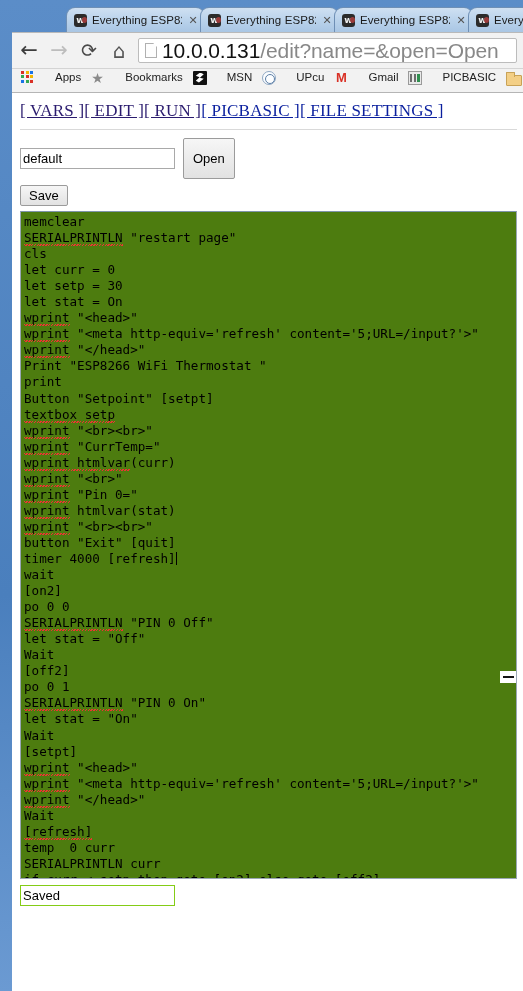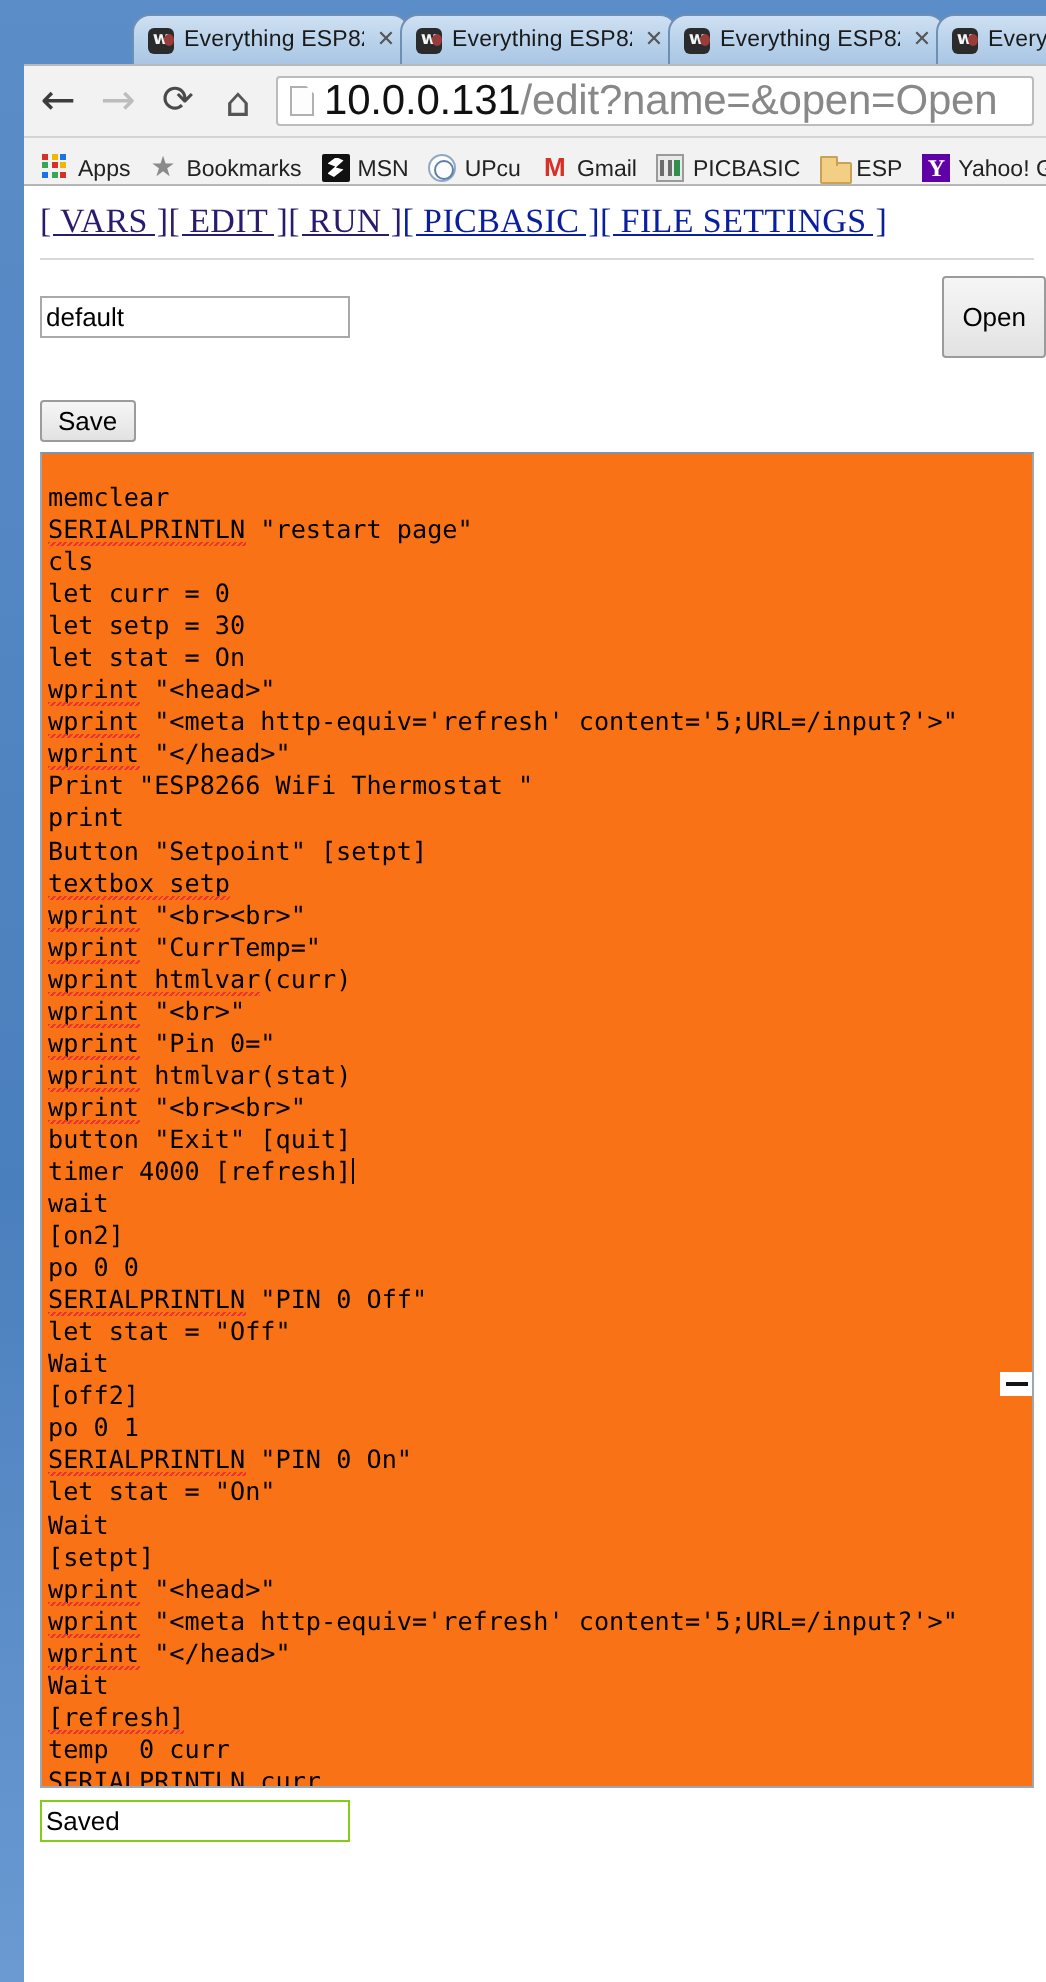--- a/index.html
+++ b/index.html
@@ -90,21 +90,21 @@
   #url-text .path { color:#888; }
 
   
   #bookmarks-bar {
     position:absolute; left:12px; top:68px; width:511px; height:25px;
     background:#f2f2f2; border-top:1px solid #d4d4d4;
     border-bottom:1px solid #b5b5b5;
     display:flex; align-items:center; padding-left:4px; overflow:hidden;
   }
   .bm {
-    display:flex; align-items:flex-end; gap:4px; flex:none;
+    display:flex; align-items:flex-start; gap:20px; flex:none;
     padding:0 5px; height:20px; white-space:nowrap;
   }
   .bm-label { font-size:11.5px; color:#222; }
   .bm-ico { width:14px; height:14px; flex:none; position:relative; }
 
   
   .ico-apps { display:grid; grid-template-columns:repeat(3,3px);
     grid-template-rows:repeat(3,3px); gap:1.5px; }
   .ico-apps i { display:block; width:3px; height:3px; }
 
@@ -177,21 +177,21 @@
     text-decoration:underline; color:#2a1b6e;
   }
   #nav-links a.unvisited { color:#0a1f9e; }
 
   hr.page-rule {
     border:none; border-top:1px solid #d9d9d9;
     margin:6px 0 8px 0; width:497px;
   }
 
   
-  #open-row { display:flex; align-items:center; gap:8px; margin-bottom:21px;justify-content:space-between; }
+  #open-row { display:flex; align-items:center; gap:8px; margin-bottom:6px; }
   #filename-input {
     width:155px; height:21px;
     border:1px solid #a9a9a9; background:#fff;
     font-family:"Liberation Sans", sans-serif; font-size:13px;
     color:#000; padding:0 2px;
   }
   .form-button {
     font-family:"Liberation Sans", sans-serif; font-size:13px;
     background:linear-gradient(to bottom,#f6f6f6,#e2e2e2);
     border:1px solid #9b9b9b; border-radius:2px;
@@ -200,25 +200,25 @@
   #save-button { padding:2px 8px; margin-bottom:0; }
 
   
   #code-area-wrap {
     position:relative; width:497px; height:668px; margin-top:5px;
   }
   #code-textarea {
     position:absolute; inset:0;
     width:497px; height:668px;
     border:1px solid #9aa7b5; border-top-color:#7f94ab;
-    background:#f97316; color:#000;
+    background:#4d7c0f; color:#000;
     font-family:"DejaVu Sans Mono", monospace;
     font-size:12.6px; line-height:16.05px;
     white-space:pre; overflow:hidden;
-    padding:14px 0 0 3px;
+    padding:2px 0 0 3px;
   }
   #code-textarea .ln { display:block; height:16.05px; position:relative; }
   #code-textarea .sp { text-decoration:none; position:relative; }
   #code-textarea .sp::after{
     content:""; position:absolute; left:0; right:0; bottom:-1px; height:2px;
     background-image:
       repeating-linear-gradient(135deg,#e33 0 1px,transparent 1px 2px);
   }
   #caret {
     display:inline-block; width:1px; height:13px; background:#000;

